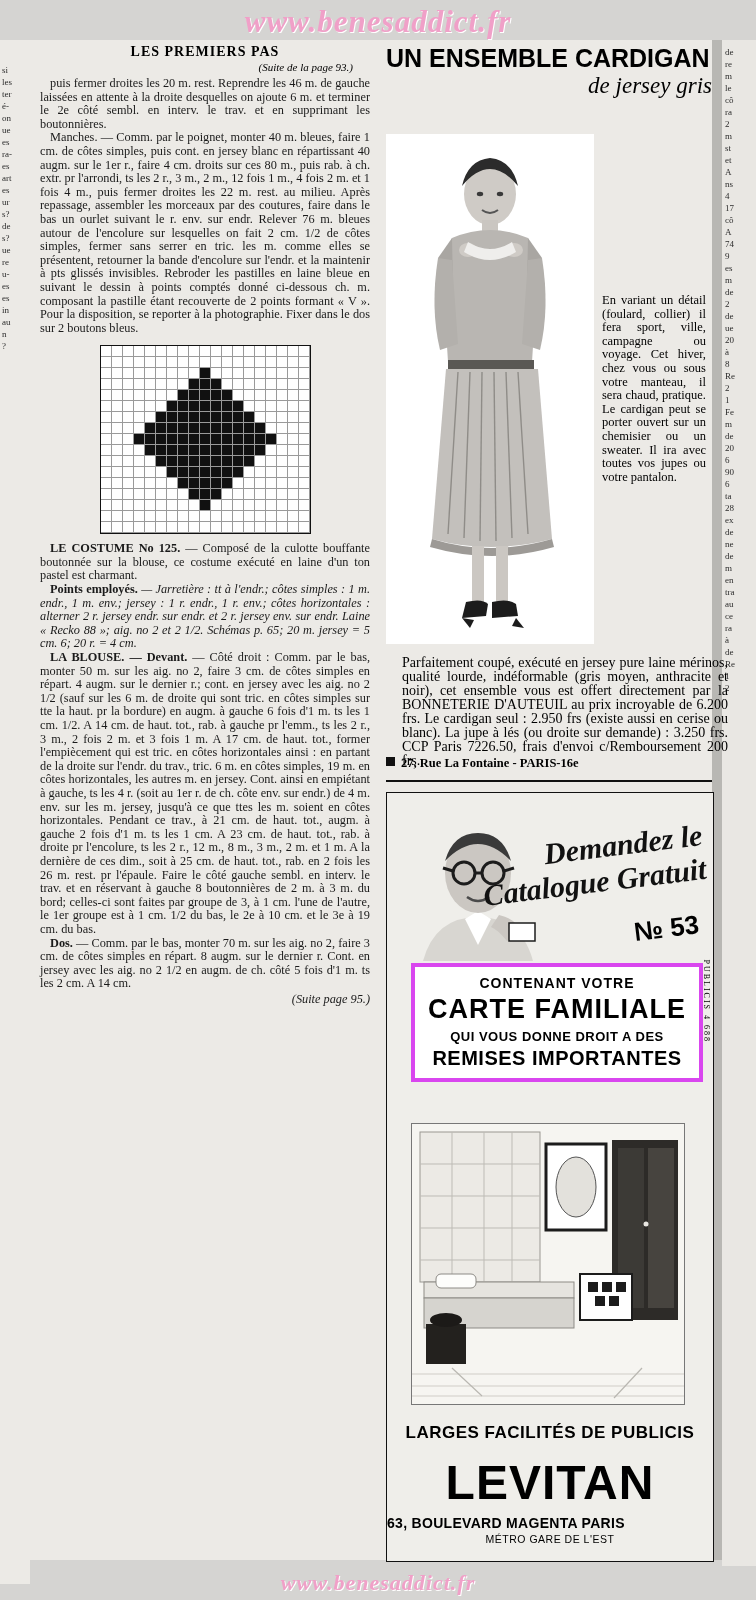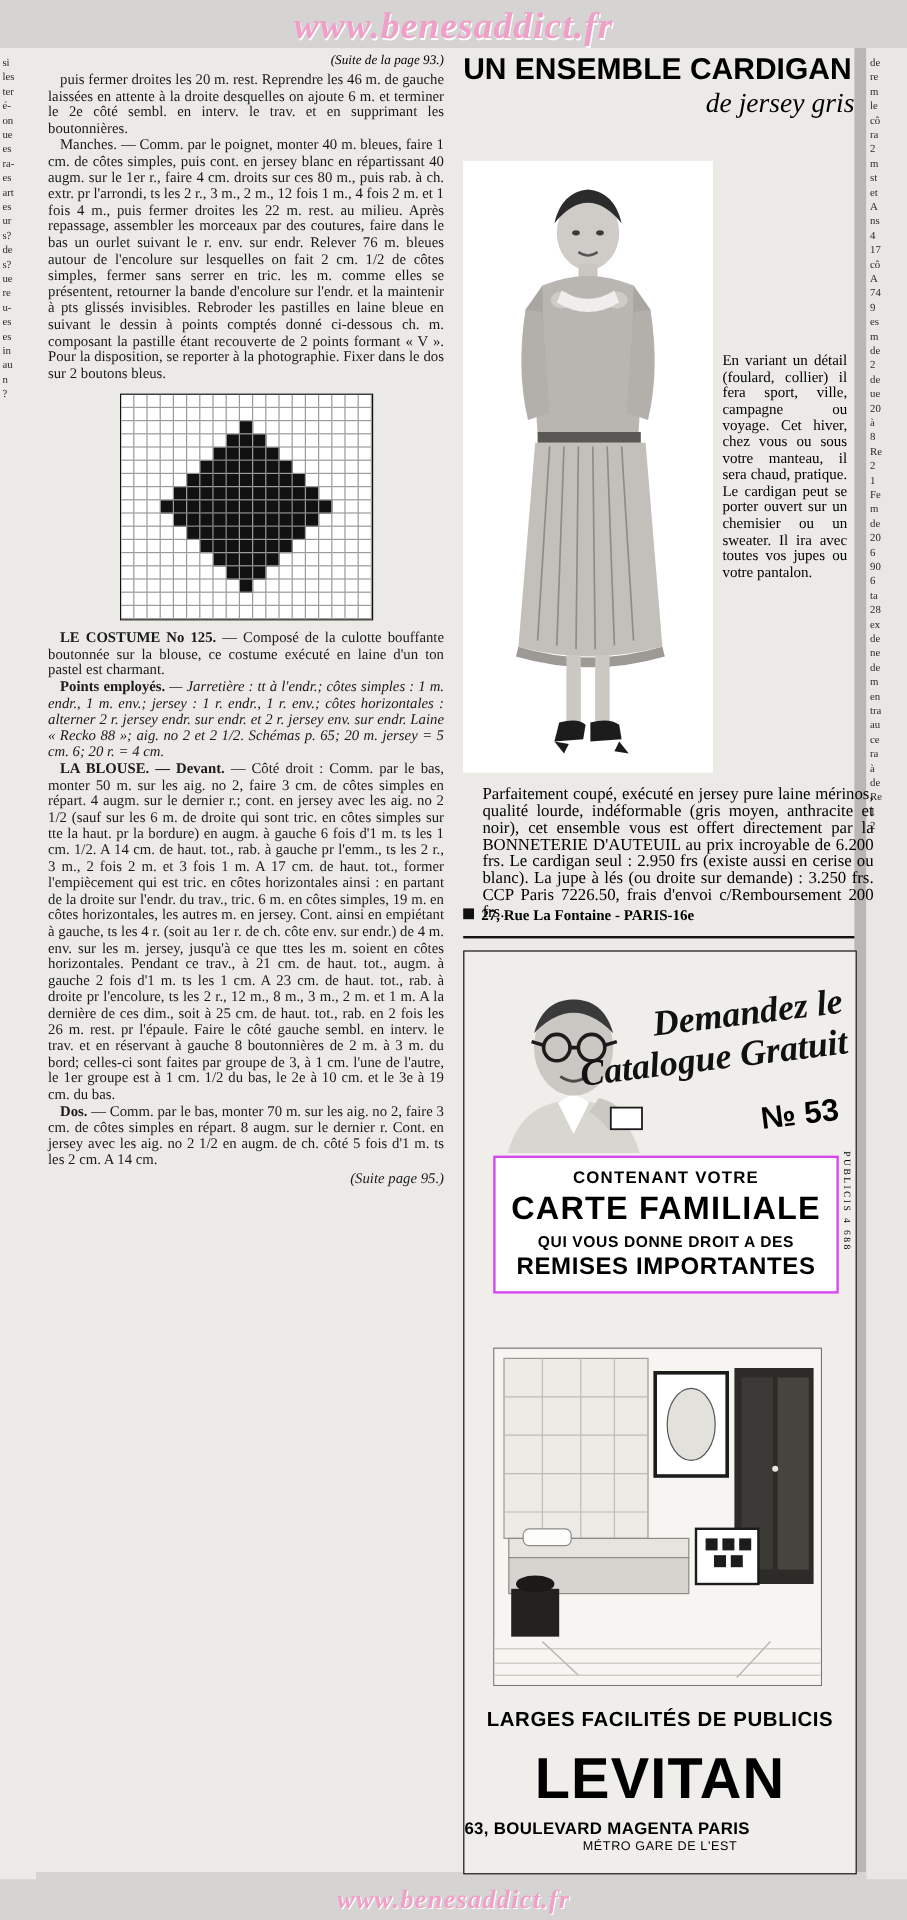--- a/index.html
+++ b/index.html
@@ -14,33 +14,33 @@
   .wm-bot{bottom:4px;font-size:22px;text-shadow:1px 1px 0 #fff;}
 
   
   .sheet{position:absolute;left:0;top:40px;width:726px;height:1520px;background:#eceae6;}
   .edge-right{position:absolute;right:0;top:40px;width:30px;height:1520px;
      background:linear-gradient(to right,#bdbbb7,#e6e4e0 40%,#9d9b98);}
   .gutter{position:absolute;left:712px;top:40px;width:10px;height:1520px;background:#8e8c89;opacity:.55;}
 
   
   .left-sliver{position:absolute;left:0;top:40px;width:30px;height:1520px;background:#eceae6;
-     font-size:9px;line-height:12px;color:#2b2b2b;overflow:hidden;padding-top:6px;}
+     font-size:9px;line-height:12px;color:#2b2b2b;overflow:hidden;padding-top:24px;}
   .left-sliver div{padding-left:2px;}
   .left-blob{position:absolute;left:0;top:40px;width:22px;height:22px;background:#1b1b1b;}
 
   
   .right-sliver{position:absolute;left:722px;top:40px;width:34px;height:1520px;background:#e9e7e3;
      font-size:9px;line-height:12px;color:#2b2b2b;overflow:hidden;padding:6px 2px 0 3px;}
 
   
   .colL{position:absolute;left:40px;top:44px;width:330px;}
   .colL h2{font-size:14px;letter-spacing:1px;text-align:center;margin:0 0 1px 0;font-weight:bold;
       font-family:"Liberation Serif",serif;}
-  .suite{font-size:11px;font-style:italic;text-align:right;margin:0 0 4px 0;}
+  .suite{font-size:11px;font-style:italic;text-align:right;margin:0 17px 4px 0;}
   .body{font-size:12.3px;line-height:13.6px;text-align:justify;color:#1a1a1a;}
   .body p{margin:0 0 0 0;text-indent:10px;}
   b.lead{font-weight:bold;}
   i{font-style:italic;}
 
   
   .chartwrap{margin:10px 0 8px 0;display:flex;justify-content:center;}
   .chart{border:1px solid #111;background:#fff;display:grid;}
   .cell{border-right:1px solid #9a9a9a;border-bottom:1px solid #9a9a9a;}
   .cell.f{background:#111;}
@@ -56,21 +56,21 @@
   .photo{position:absolute;left:0;top:90px;width:208px;height:510px;background:#ffffff;overflow:hidden;}
   .adcopy{position:absolute;left:216px;top:250px;width:104px;font-size:12.5px;line-height:13.6px;text-align:justify;}
   .adbody{position:absolute;left:16px;top:612px;width:326px;font-size:14px;line-height:14px;text-align:justify;}
   .adaddr{position:absolute;left:0;top:712px;width:326px;font-size:12.5px;font-weight:bold;}
   .sq{display:inline-block;width:9px;height:9px;background:#111;margin-right:6px;vertical-align:1px;}
 
   .adbot{position:absolute;left:0;top:748px;width:326px;height:768px;background:#efeeea;border:1px solid #111;overflow:hidden;}
   .lev-script{position:absolute;right:8px;top:40px;width:250px;text-align:right;font-family:"Liberation Serif",serif;
      font-style:italic;font-weight:bold;font-size:30px;line-height:34px;color:#111;transform:rotate(-7deg);}
   .lev-no{position:absolute;right:14px;top:120px;font-family:"Liberation Sans",sans-serif;font-weight:bold;font-size:26px;transform:rotate(-7deg);}
-  .panel{position:absolute;left:24px;top:170px;width:272px;border:2px solid #d946ef;background:#fff;padding:8px 6px;text-align:center;}
+  .panel{position:absolute;left:24px;top:170px;width:272px;border:4px solid #d946ef;background:#fff;padding:8px 6px;text-align:center;}
   .panel .l1{font-family:"Liberation Sans",sans-serif;font-size:14px;font-weight:bold;letter-spacing:1px;}
   .panel .l2{font-family:"Liberation Sans",sans-serif;font-size:27px;font-weight:bold;letter-spacing:1px;margin-top:3px;}
   .panel .l3{font-family:"Liberation Sans",sans-serif;font-size:13px;font-weight:bold;letter-spacing:.5px;margin-top:4px;}
   .panel .l4{font-family:"Liberation Sans",sans-serif;font-size:20px;font-weight:bold;letter-spacing:.5px;margin-top:3px;}
   .roomimg{position:absolute;left:24px;top:330px;width:272px;height:280px;background:#f4f3ef;border:1px solid #777;overflow:hidden;}
   .facil{position:absolute;left:0;top:630px;width:326px;text-align:center;font-family:"Liberation Sans",sans-serif;
      font-weight:bold;font-size:17px;letter-spacing:.5px;}
   .levitan{position:absolute;left:0;top:660px;width:326px;text-align:center;font-family:"Liberation Sans",sans-serif;
      font-weight:bold;font-size:48px;letter-spacing:1px;line-height:60px;}
   .levaddr{position:absolute;left:0;top:722px;width:326px;font-family:"Liberation Sans",sans-serif;
@@ -170,20 +170,21 @@
       <div>ce</div>
       <div>ra</div>
       <div>à</div>
       <div>de</div>
       <div>Re</div>
       <div>1</div>
       <div>2</div>
     </div>
 
   <div class="colL">
+    <h2>LES PREMIERS PAS</h2>
     <div class="suite">(Suite de la page 93.)</div>
 
     <div class="body">
       <p>puis fermer droites les 20 m. rest. Reprendre les 46 m. de gauche laissées en attente à la droite desquelles on ajoute 6 m. et terminer le 2e côté sembl. en interv. le trav. et en supprimant les boutonnières.</p>
       <p>Manches. — Comm. par le poignet, monter 40 m. bleues, faire 1 cm. de côtes simples, puis cont. en jersey blanc en répartissant 40 augm. sur le 1er r., faire 4 cm. droits sur ces 80 m., puis rab. à ch. extr. pr l'arrondi, ts les 2 r., 3 m., 2 m., 12 fois 1 m., 4 fois 2 m. et 1 fois 4 m., puis fermer droites les 22 m. rest. au milieu. Après repassage, assembler les morceaux par des coutures, faire dans le bas un ourlet suivant le r. env. sur endr. Relever 76 m. bleues autour de l'encolure sur lesquelles on fait 2 cm. 1/2 de côtes simples, fermer sans serrer en tric. les m. comme elles se présentent, retourner la bande d'encolure sur l'endr. et la maintenir à pts glissés invisibles. Rebroder les pastilles en laine bleue en suivant le dessin à points comptés donné ci-dessous ch. m. composant la pastille étant recouverte de 2 points formant « V ». Pour la disposition, se reporter à la photographie. Fixer dans le dos sur 2 boutons bleus.</p>
     </div>
 
     <div class="chartwrap">
       <div class="chart" id="chart" style="grid-template-columns: repeat(19, 11px); grid-template-rows: repeat(17, 11px);">
           <div class="cell"></div>

